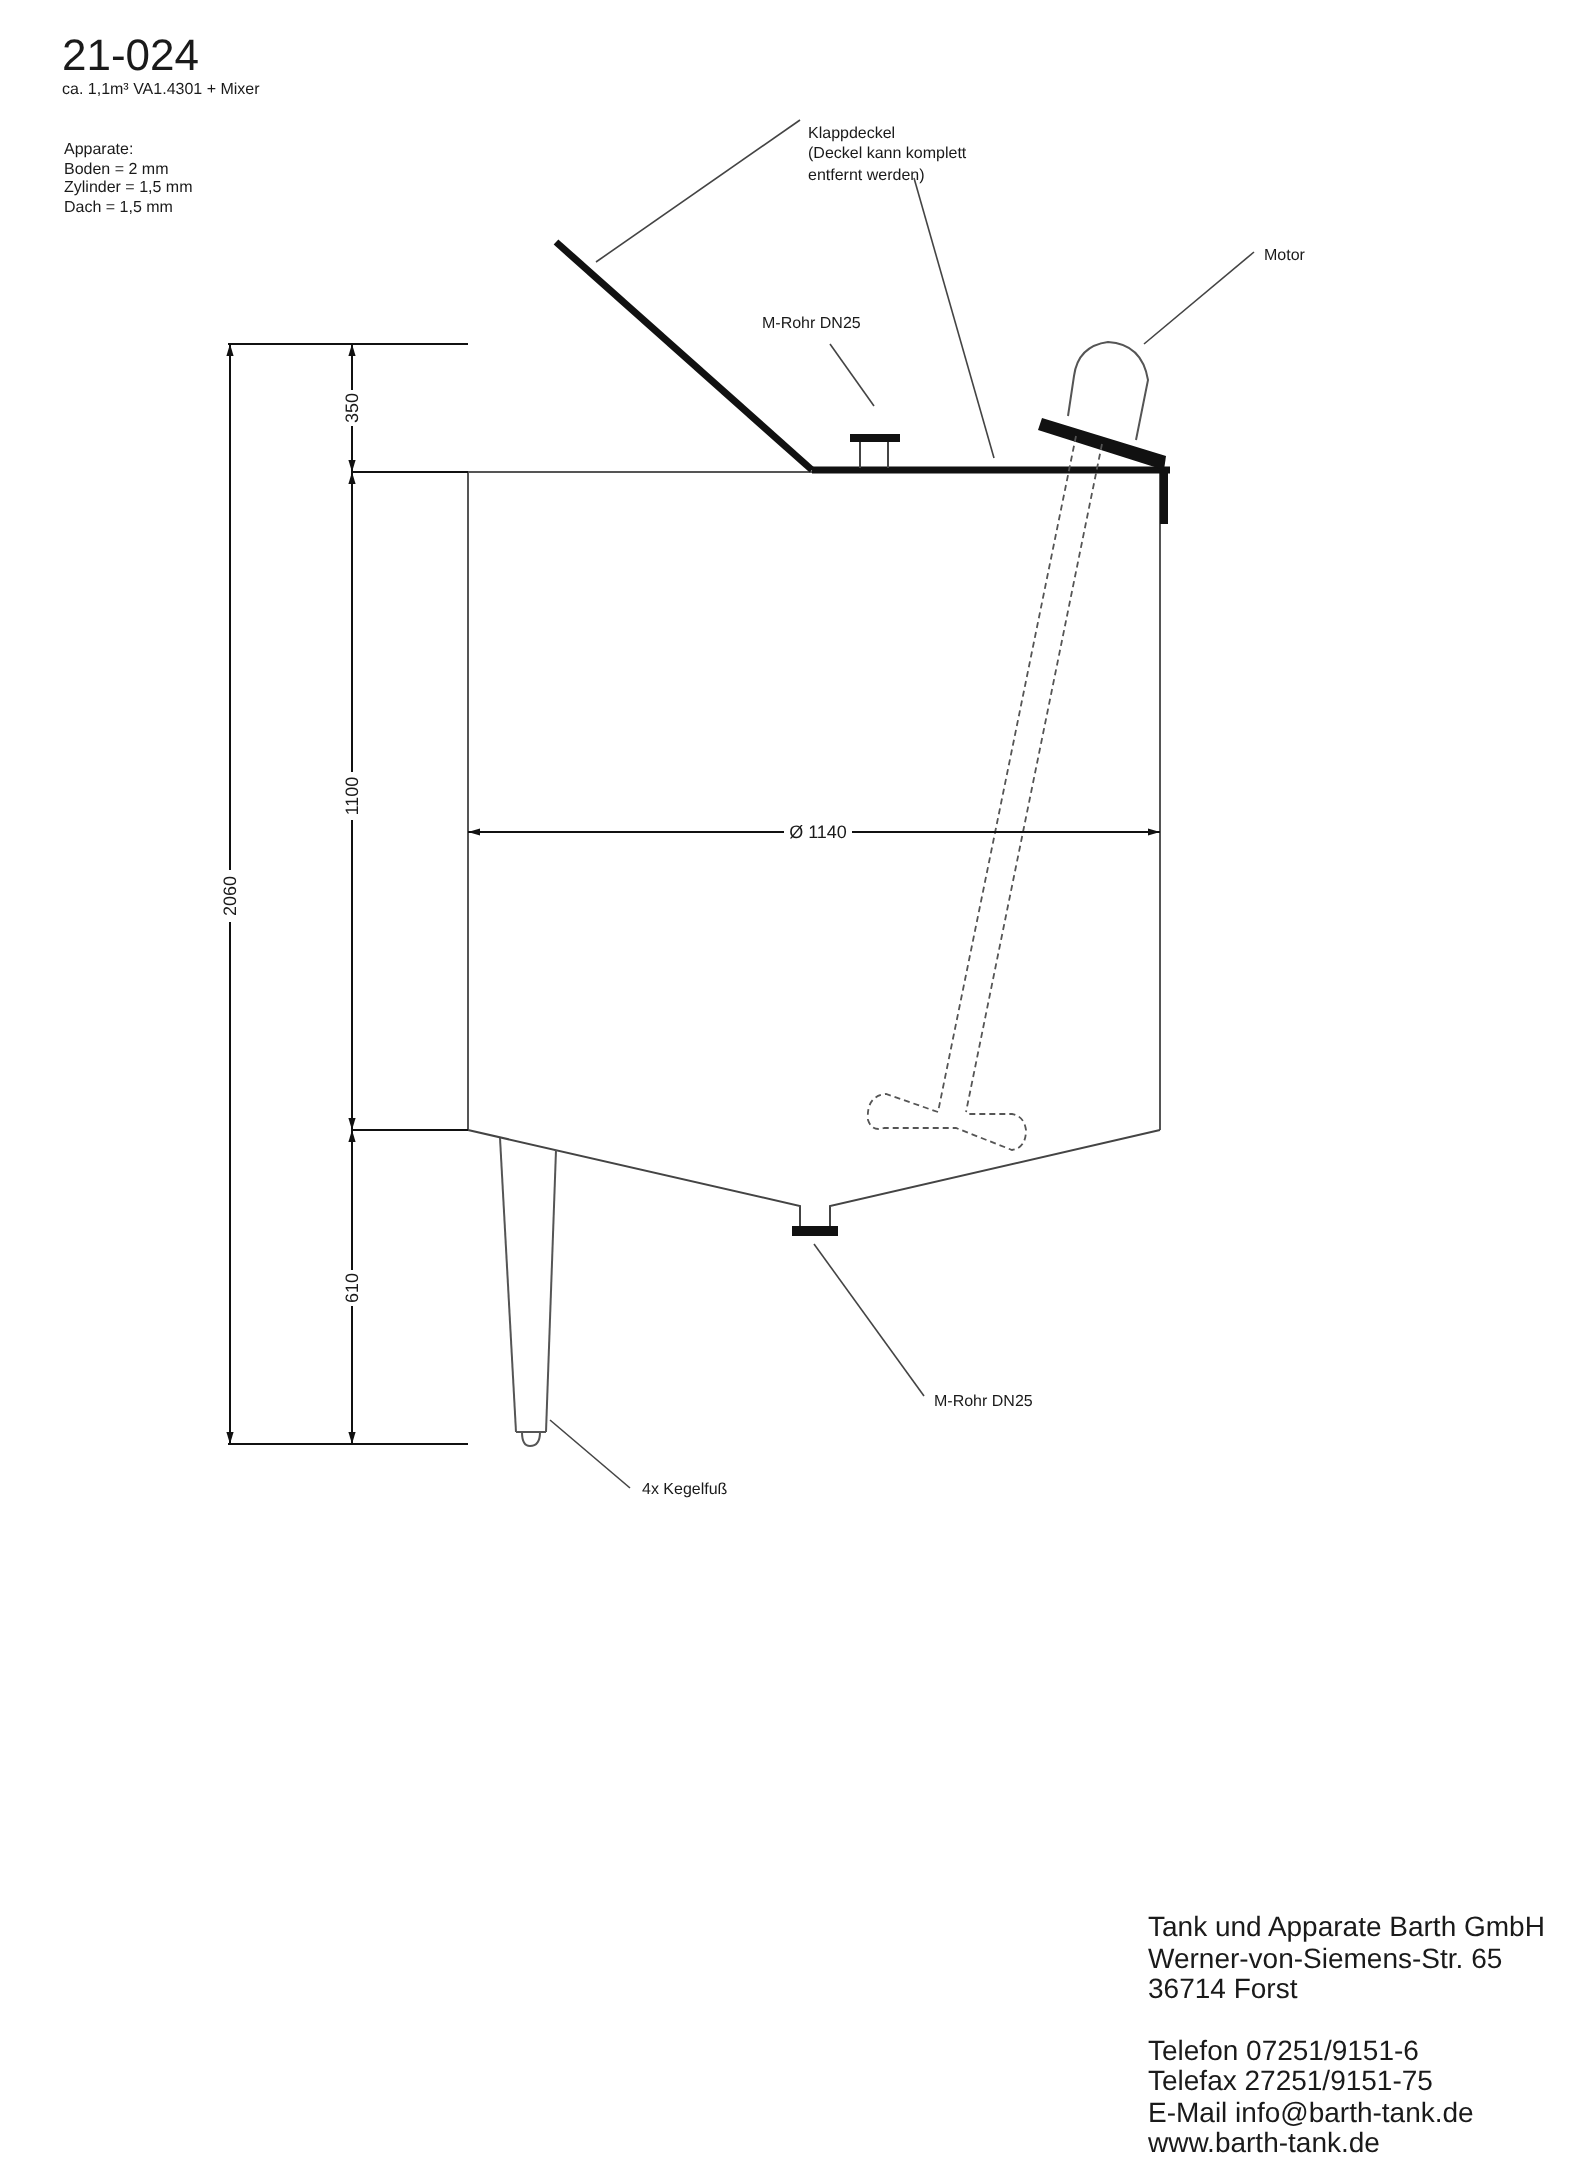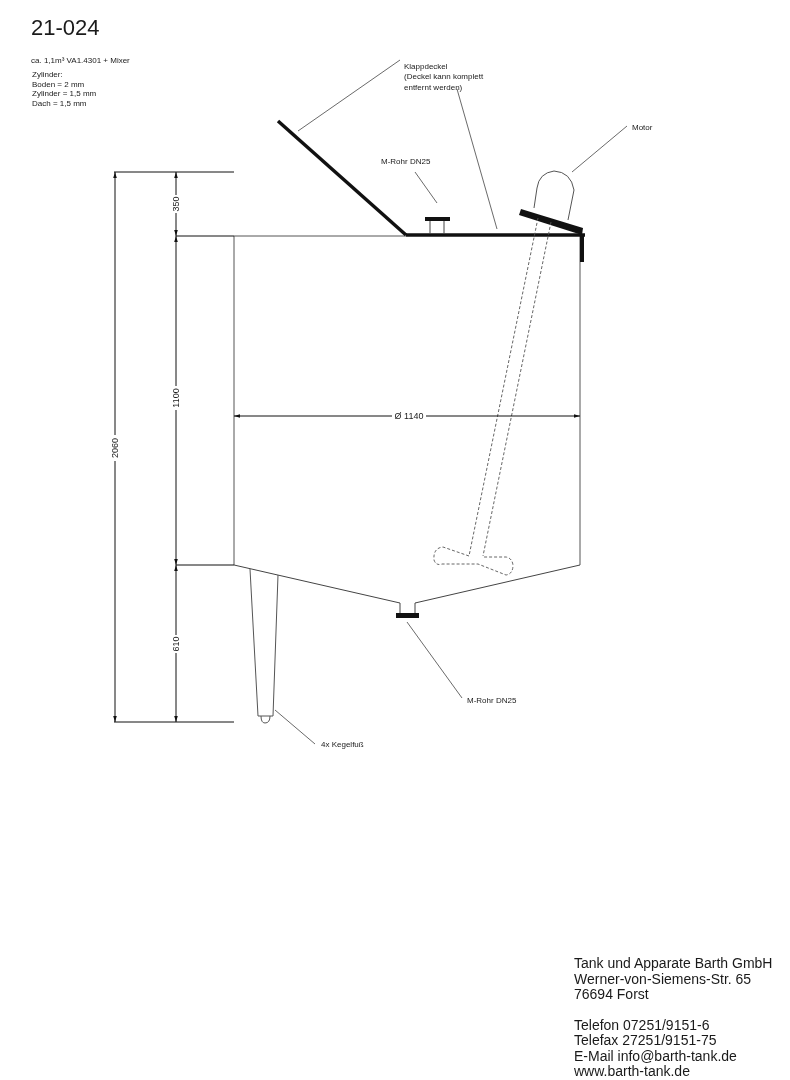--- a/index.html
+++ b/index.html
@@ -1,34 +1,34 @@
 <!DOCTYPE html>
 <html><head>
   <meta charset="utf-8">
   <style>
     html, body { margin: 0; padding: 0; background: #ffffff; }
     body { width: 790px; height: 1080px; position: relative; overflow: hidden;
            font-family: "Liberation Sans", sans-serif; color: #1a1a1a; }
     .title { position: absolute; left: 31px; top: 15px; font-size: 22px; }
-    .subtitle { position: absolute; left: 31px; top: 40px; font-size: 8px; margin-top: 16px; }
+    .subtitle { position: absolute; left: 31px; top: 40px; font-size: 8px; }
     .wall { position: absolute; left: 32px; top: 70px; font-size: 8px; line-height: 9.5px; }
     .wall div { white-space: nowrap; }
     svg.drawing { position: absolute; left: 0; top: 0; }
     svg text { font-family: "Liberation Sans", sans-serif; fill: #1a1a1a; }
     .company { position: absolute; left: 574px; top: 956px; font-size: 14px; line-height: 15.5px; }
     .company .gap { height: 15px; }
   </style>
 </head>
 <body>
 
 <div class="title">21-024</div>
 <div class="subtitle">ca. 1,1m³ VA1.4301 + Mixer</div>
 
 <div class="wall">
-  <div>Zylinder:</div>
+  <div>Apparate:</div>
   <div>Boden = 2 mm</div>
   <div>Zylinder = 1,5 mm</div>
   <div>Dach = 1,5 mm</div>
 </div>
 
 <svg class="drawing" width="790" height="1080" viewBox="0 0 790 1080">
   <defs>
     <marker id="arr" viewBox="0 0 10 10" refX="10" refY="5" markerWidth="8" markerHeight="6" orient="auto-start-reverse">
       <path d="M0,2 L10,5 L0,8 z" fill="#111"></path>
     </marker>
@@ -127,19 +127,19 @@
     <text x="632" y="130">Motor</text>
     <text x="381" y="164">M-Rohr DN25</text>
     <text x="467" y="703">M-Rohr DN25</text>
     <text x="321" y="747">4x Kegelfuß</text>
   </g>
 </svg>
 
 <div class="company">
   <div>Tank und Apparate Barth GmbH</div>
   <div>Werner-von-Siemens-Str. 65</div>
-  <div>76694 Forst</div>
+  <div>36714 Forst</div>
   <div class="gap"></div>
   <div>Telefon 07251/9151-6</div>
   <div>Telefax 27251/9151-75</div>
   <div>E-Mail info@barth-tank.de</div>
   <div>www.barth-tank.de</div>
 </div>
 
 </body></html>

